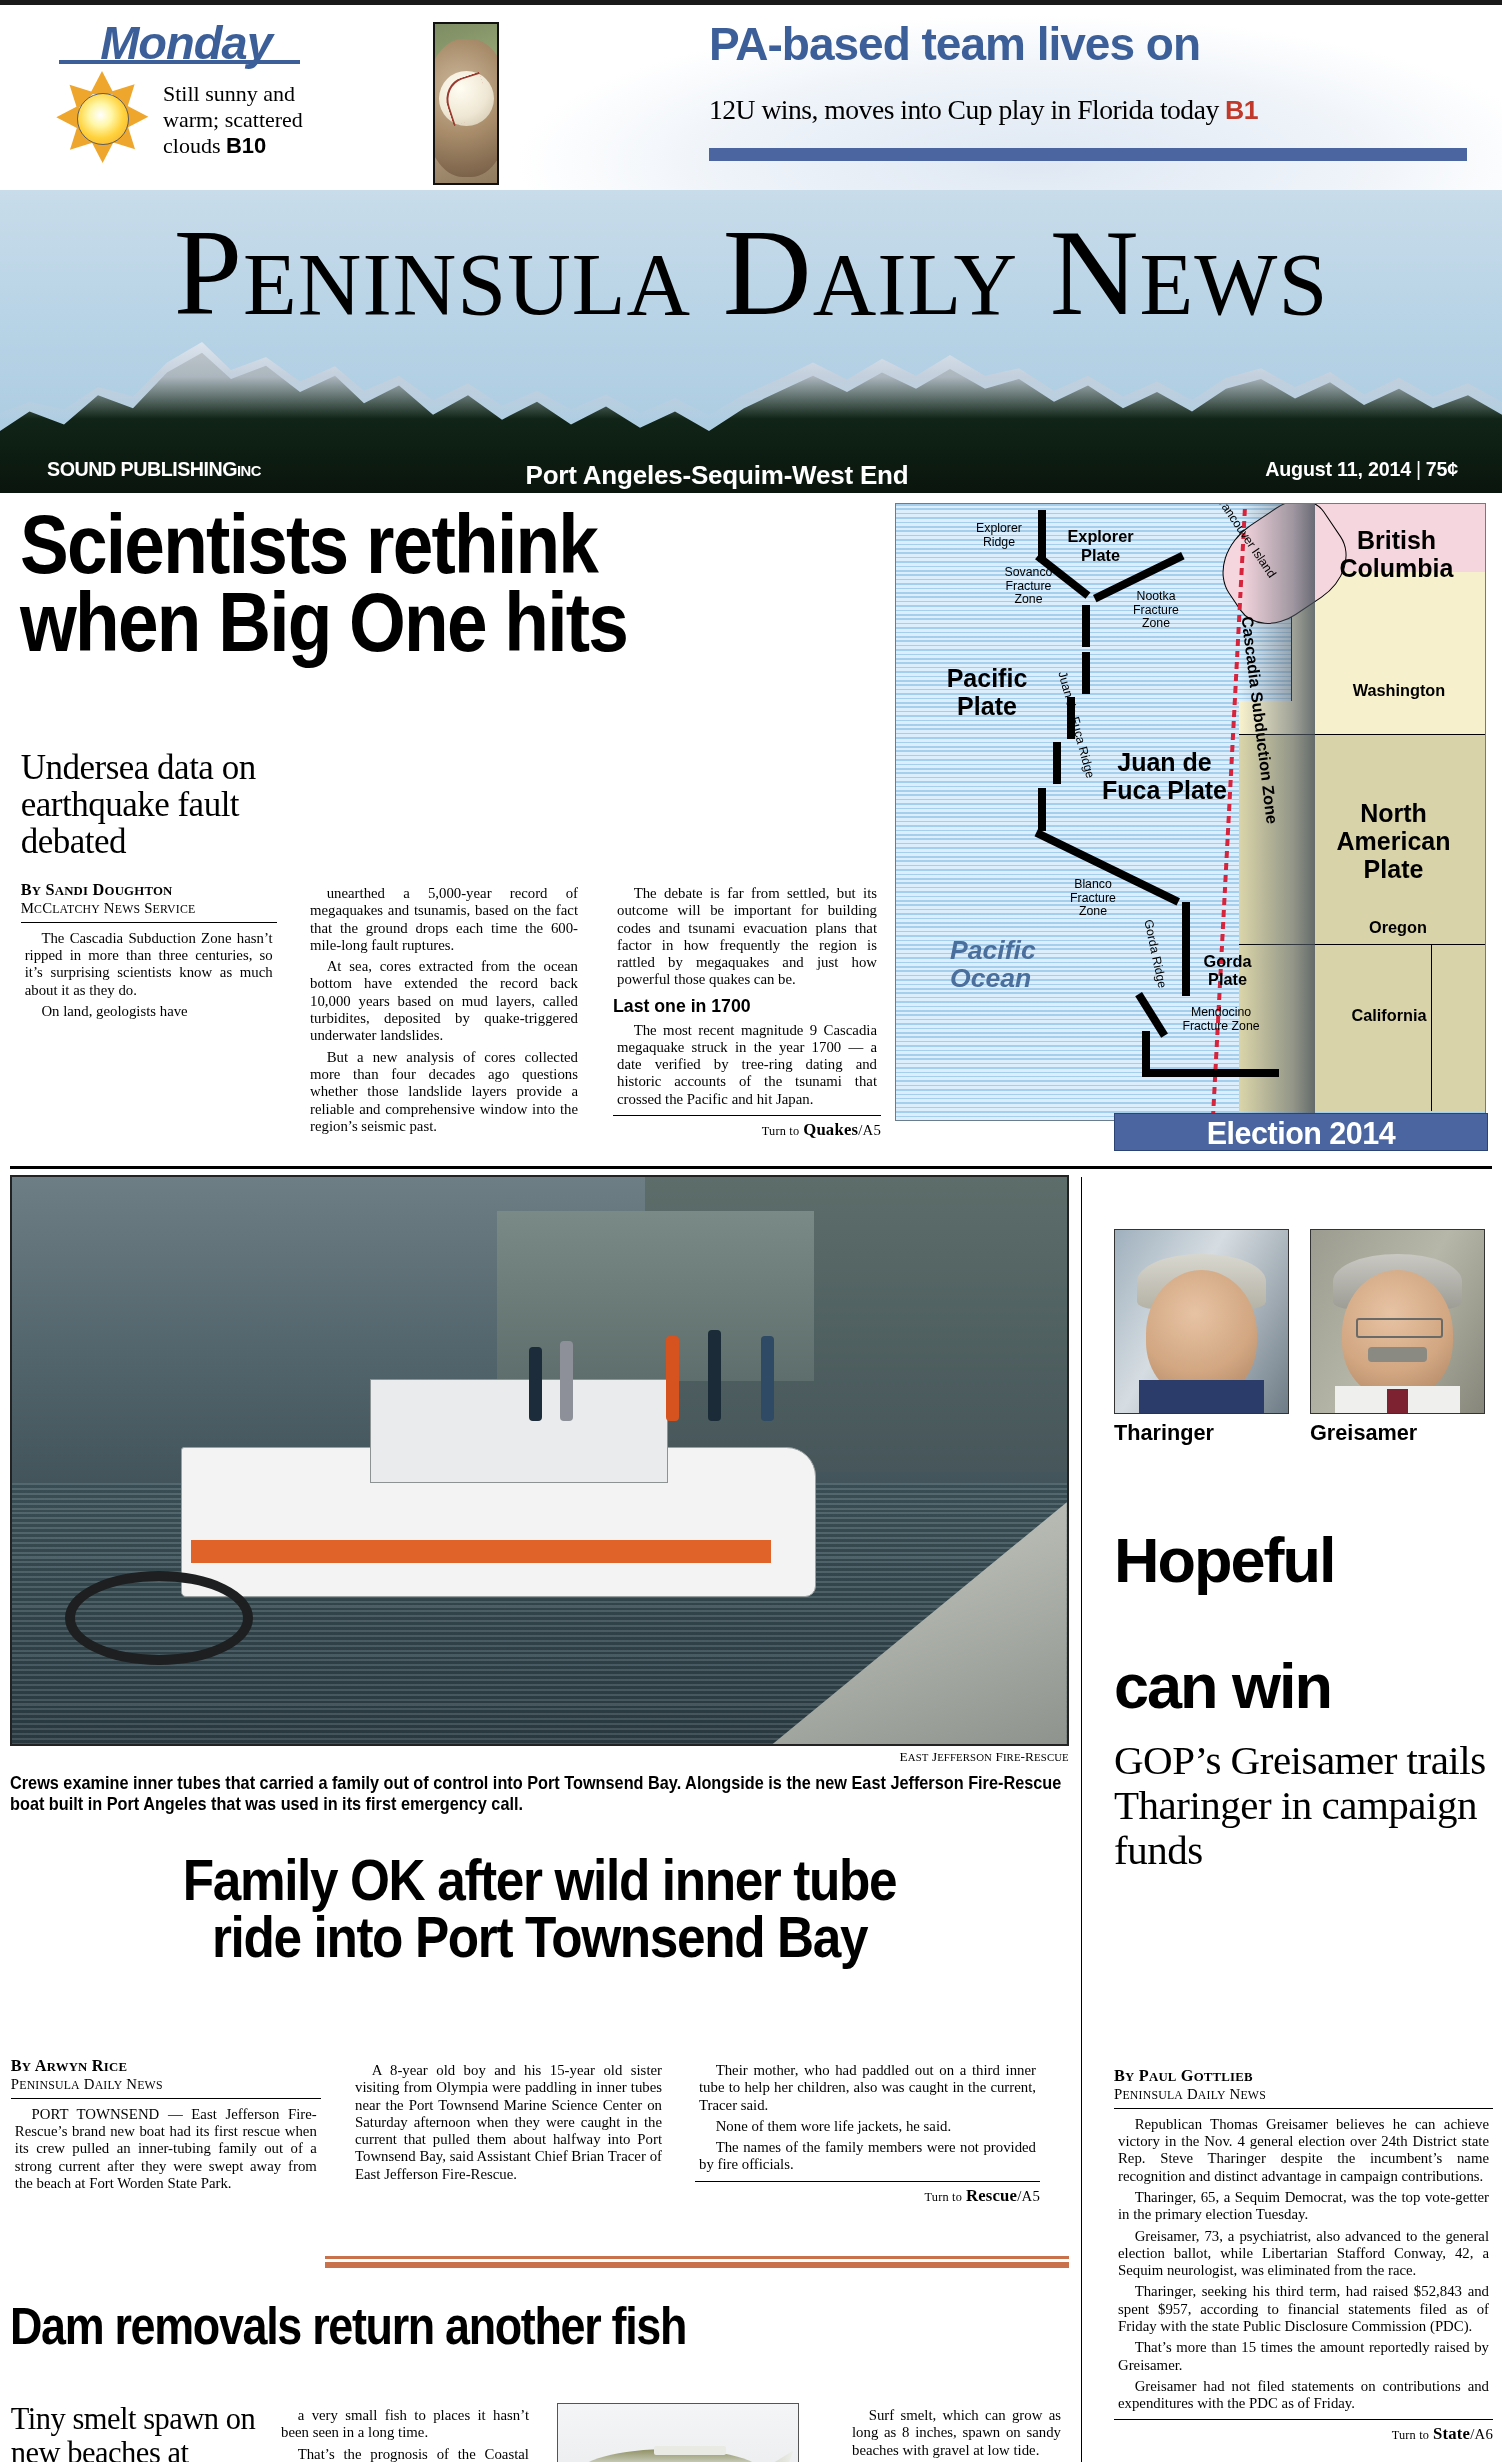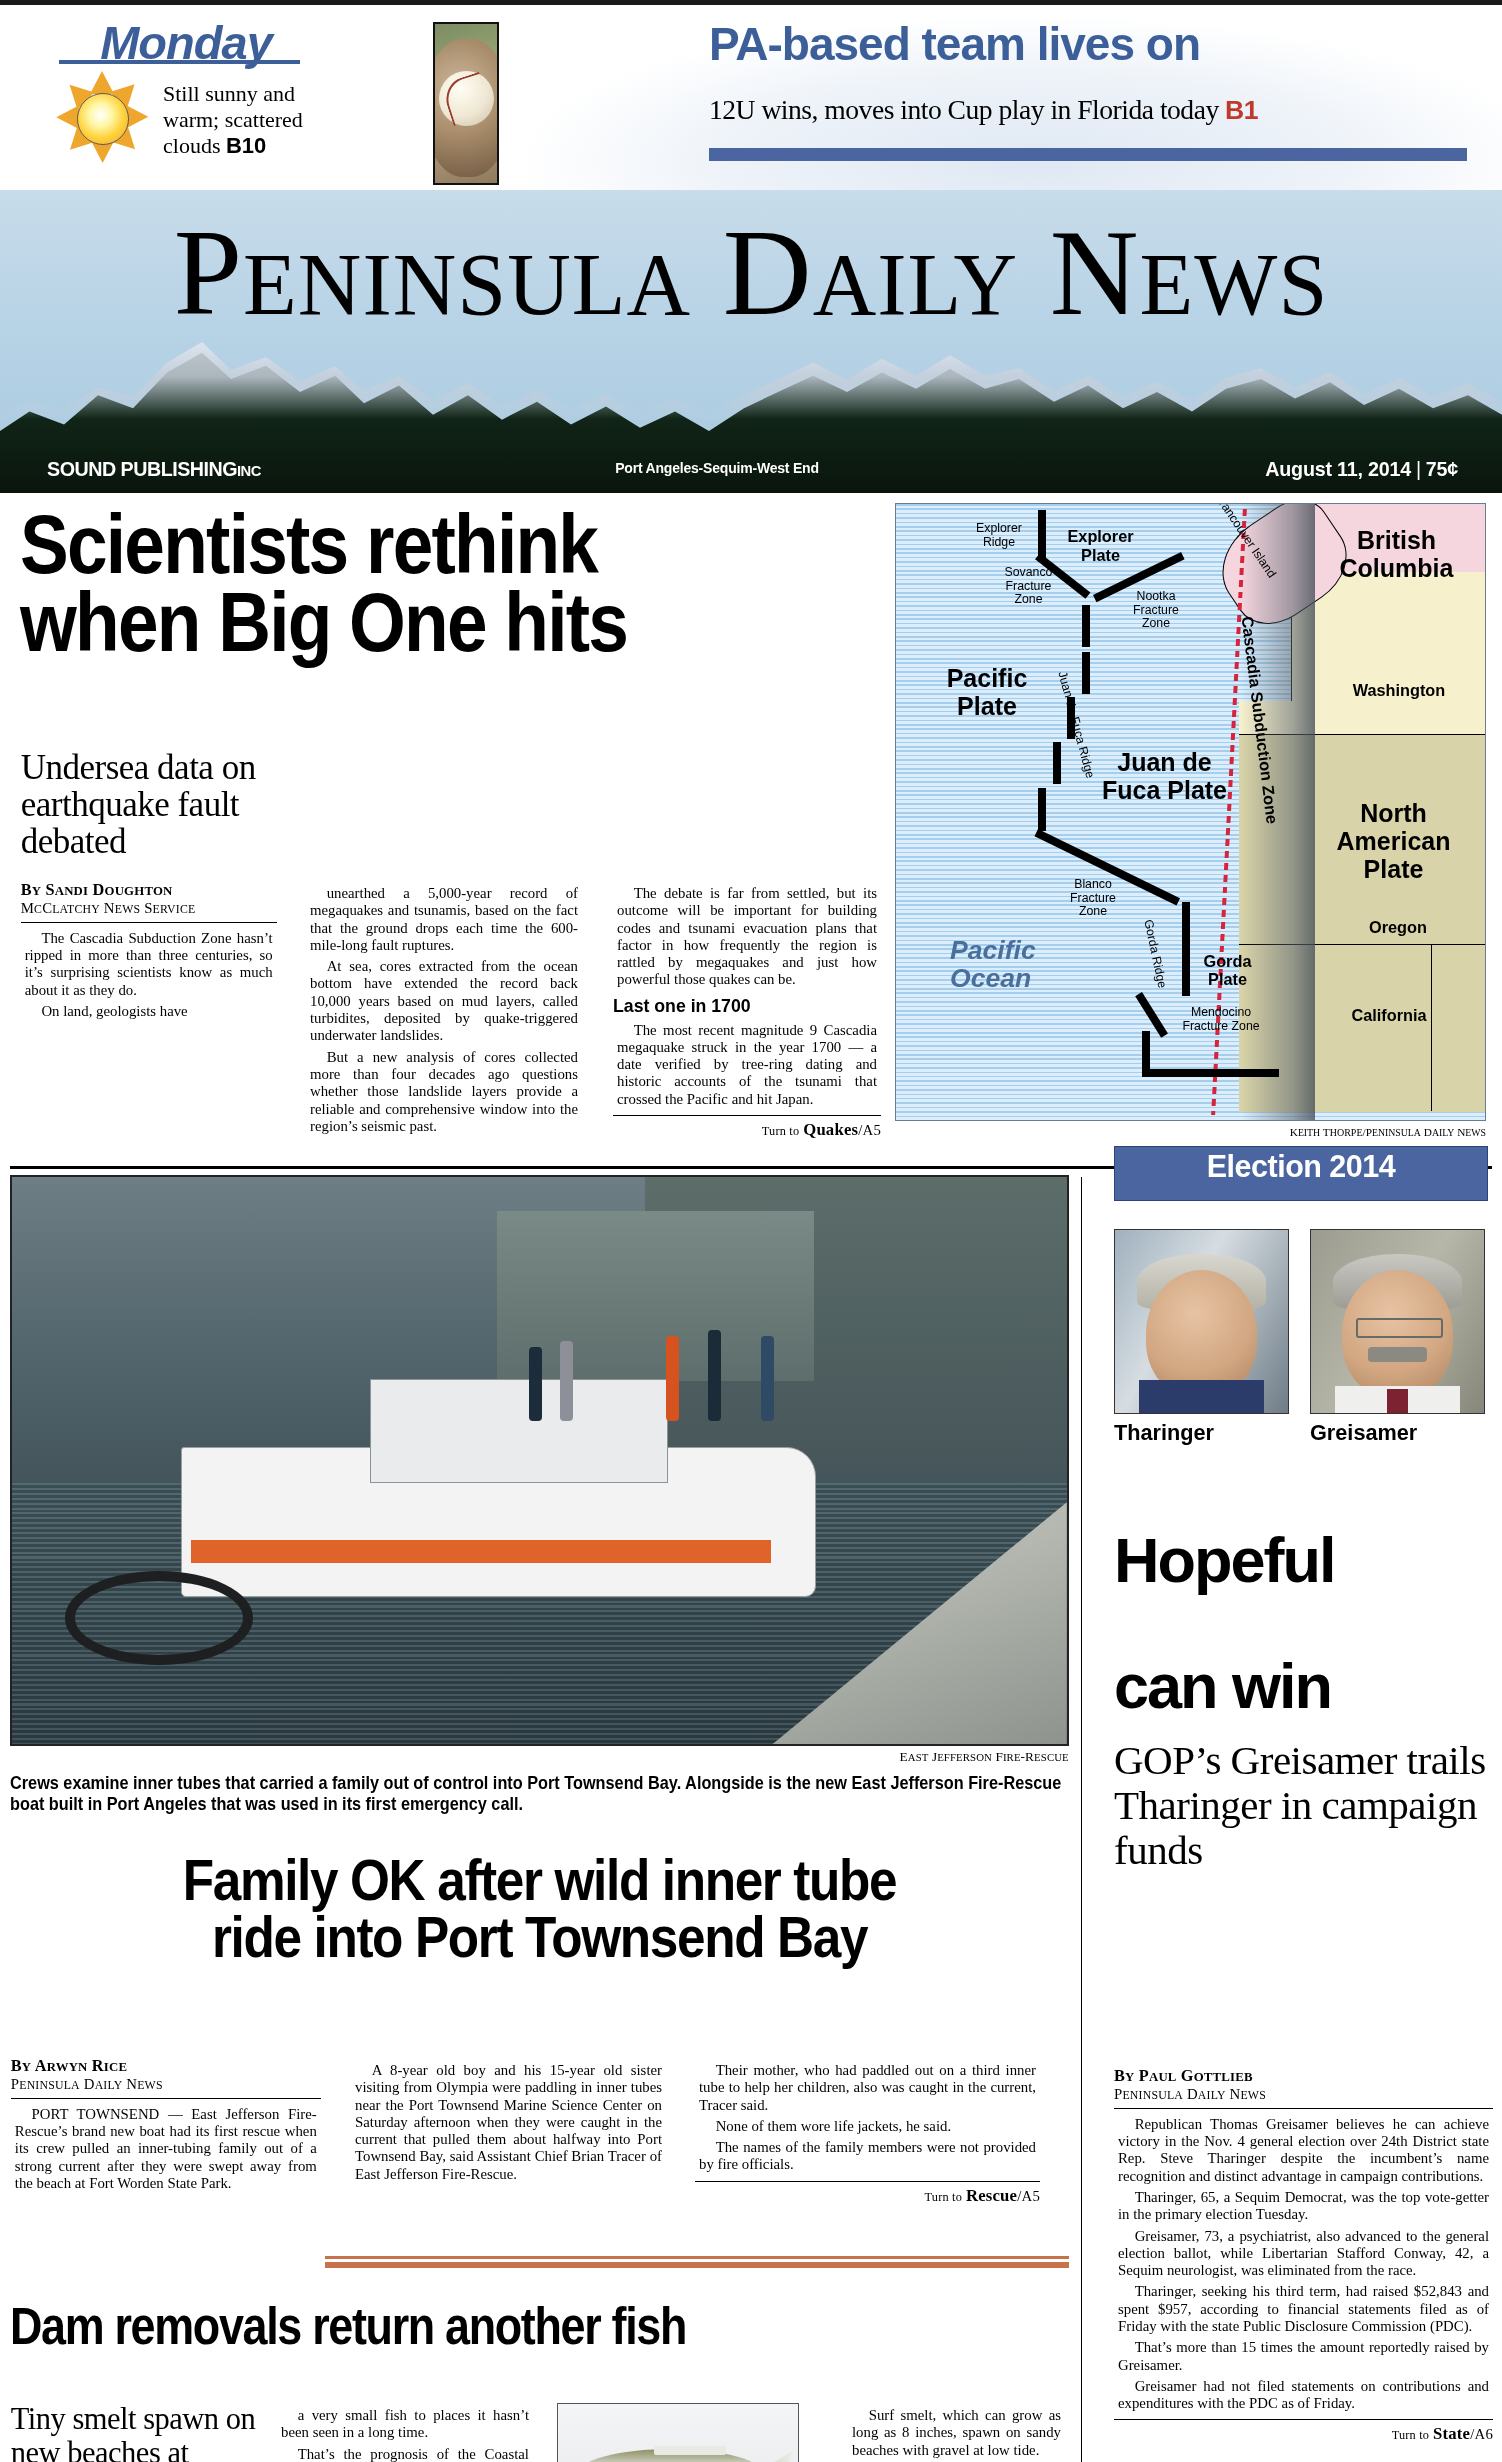--- a/index.html
+++ b/index.html
@@ -58,21 +58,21 @@
        950px 32%,985px 54%,1019px 46%,1054px 70%,1088px 54%,1123px 76%,1157px 60%,1192px 80%,1226px 56%,
        1261px 46%,1295px 66%,1330px 50%,1364px 74%,1399px 56%,1433px 76%,1468px 62%,1502px 82%,1502px 100%,0 100%);}
   .masthead-title{position:absolute;left:0;top:20.7px;width:1502px;text-align:center;
      font-family:"Liberation Serif",serif;font-weight:normal;font-size:123px;line-height:1;
      letter-spacing:1px;color:#000;white-space:nowrap;}
   .masthead-title .sc{font-size:88px;}
   .np-foot{position:absolute;left:0;bottom:10.8px;width:1502px;height:29.5px;color:#fff;
      font-family:"Liberation Sans",sans-serif;font-weight:bold;}
   .np-left{position:absolute;left:47px;top:4.9px;font-size:19.7px;letter-spacing:-0.5px;}
   .np-left .inc{font-size:14.8px;}
-  .np-mid{position:absolute;left:0;top:6.9px;width:1434px;text-align:center;font-size:14px;letter-spacing:-0.2px;}
+  .np-mid{position:absolute;left:0;top:6.9px;width:1434px;text-align:center;font-size:26px;letter-spacing:-0.2px;}
   .np-right{position:absolute;right:44px;top:4.9px;font-size:19.7px;letter-spacing:-0.2px;}
   .np-right .bar{font-weight:normal;padding:0 4.9px;}
   .hr-thin{height:1px;background:#000;}
   .vrule{position:absolute;width:1px;background:#000;}
 
   
   .lead{position:relative;width:1502px;}
   .lead-head{position:absolute;left:19.7px;top:12.8px;width:857px;
      font-family:"Liberation Sans",sans-serif;font-weight:bold;font-size:83px;line-height:.94;
      letter-spacing:-2px;transform:scaleX(.88);transform-origin:left top;}
@@ -350,21 +350,21 @@
   </div>
 
   <div class="photocredit" style="position:absolute;left:9.8px;top:1749px;width:1059px;">
     E<span class="sc">AST</span> J<span class="sc">EFFERSON</span> F<span class="sc">IRE</span>-R<span class="sc">ESCUE</span>
   </div>
 
   <div class="photocaption" style="position:absolute;left:9.8px;top:1773px;width:1152px;">Crews examine inner tubes that carried a family out of control into Port Townsend Bay. Alongside is the new East Jefferson Fire-Rescue boat built in Port Angeles that was used in its first emergency call.</div>
 
   <div class="vrule" style="left:1081px;top:1177px;height:1443px;"></div>
 
-  <div class="elecbar" style="position:absolute;left:1114px;top:1146px;width:374px;height:55px;line-height:38px;">Election 2014</div>
+  <div class="elecbar" style="position:absolute;left:1114px;top:1113px;width:374px;height:38px;line-height:38px;">Election 2014</div>
 
   <div class="mug" style="position:absolute;left:1114px;top:1229px;width:175px;height:185px;">
     <div class="bg" style="background:linear-gradient(120deg,#9fb0bd,#d6dde2 40%,#6e7c87 100%);"></div>
     <div class="hair" style="background:linear-gradient(#d8d7cf,#b5b2a6);"></div>
     <div class="face"></div>
     <div style="position:absolute;left:14%;bottom:0;width:72%;height:18%;background:#2b3c6b;"></div>
   </div>
   <div class="mug" style="position:absolute;left:1310px;top:1229px;width:175px;height:185px;">
     <div class="bg" style="background:linear-gradient(120deg,#9b9c8f,#b7b7a9 50%,#86877a 100%);"></div>
     <div class="hair" style="background:linear-gradient(#c9c8c2,#9d9c95);"></div>

